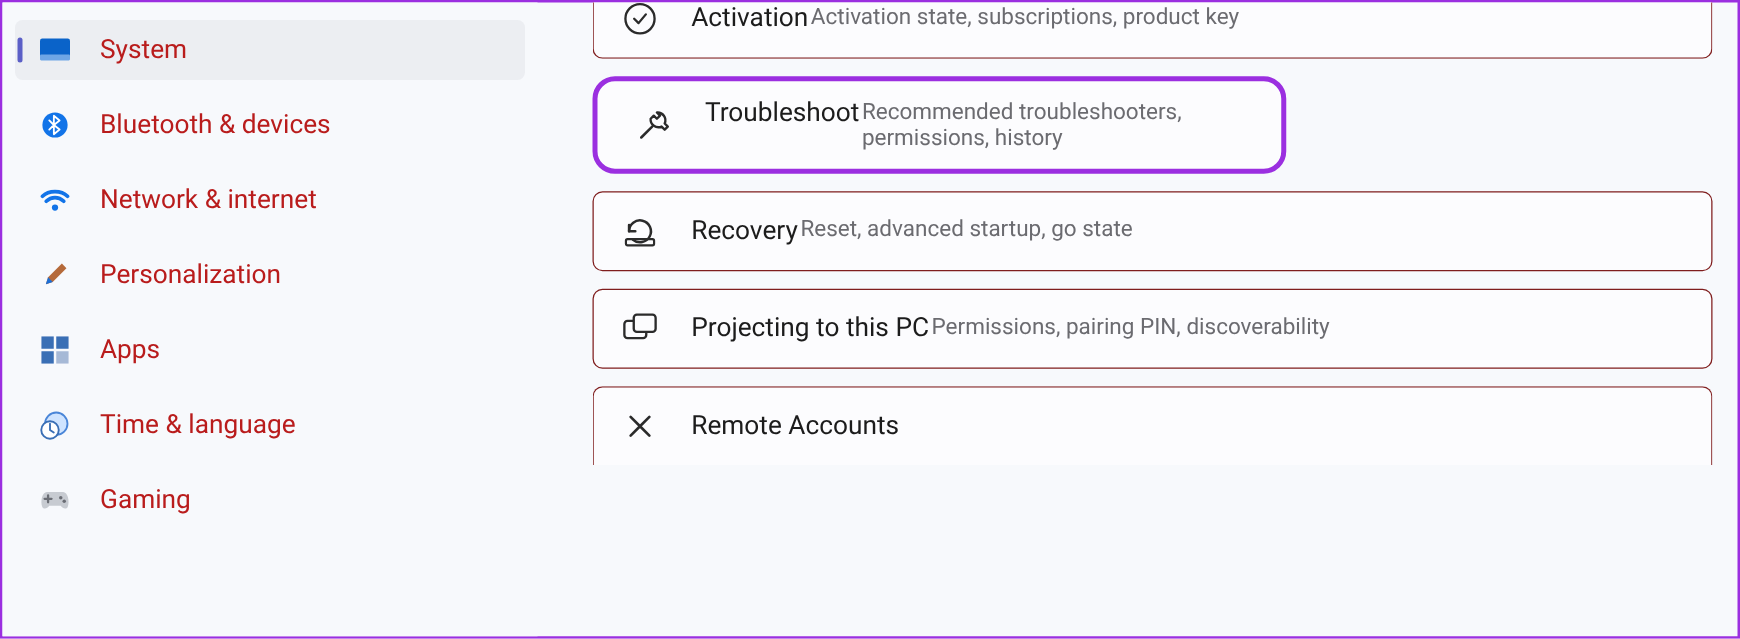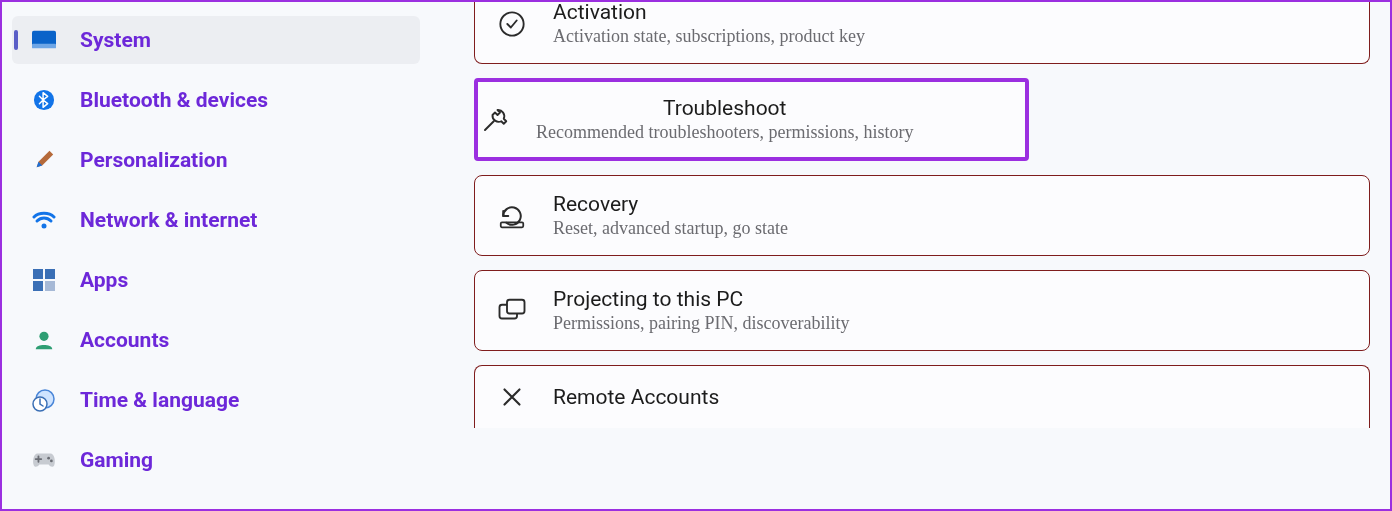--- a/index.html
+++ b/index.html
@@ -56,22 +56,22 @@
     height: 24px;
     margin-left: 10px;
     margin-right: 24px;
     display: flex;
     align-items: center;
     justify-content: center;
     flex: 0 0 24px;
   }
   .sidebar-label {
     font-size: 21px;
-    color: #6d28d9;
-    font-weight: 700;
+    color: #b91c1c;
+    font-weight: 400;
   }
   
   .main {
     flex: 1;
     padding: 0 20px 0 44px;
     box-sizing: border-box;
     display: flex;
     flex-direction: column;
     gap: 14px;
     overflow: hidden;
@@ -88,55 +88,53 @@
   }
   .card.first {
     border-top-left-radius: 0;
     border-top-right-radius: 0;
     border-top: none;
     padding-top: 0;
     margin-top: -2px;
   }
   .card.highlight {
     border: 4px solid #9b2fe0;
-    border-radius: 4px;
+    border-radius: 18px;
     max-width: 555px;
-    padding: 14px 2px;
-    text-align: center;
+    padding: 14px 30px;
   }
   .card.last {
     border-bottom-left-radius: 0;
     border-bottom-right-radius: 0;
     border-bottom: none;
   }
   .card-icon {
     width: 30px;
     height: 30px;
     flex: 0 0 30px;
     margin-right: 26px;
     display: flex;
     align-items: center;
     justify-content: center;
     color: #2b2b2b;
   }
   .card-text {
     display: flex;
-    flex-direction: column;
+    flex-direction: row;
     gap: 2px;
   }
   .card-title {
     font-size: 21px;
     color: #1c1c1c;
     font-weight: 400;
   }
   .card-desc {
     font-size: 18px;
     color: #6b6b70;
     font-weight: 400;
-    font-family: Liberation Serif, serif;
   }
   svg { display: block; }
 </style>
 </head>
 <body>
 
 <div class="frame">
 
   <nav class="sidebar">
 
@@ -155,60 +153,51 @@
         <svg width="22" height="22" viewBox="0 0 24 24">
           <circle cx="12" cy="12" r="11" fill="#1274e8"></circle>
           <path d="M11 4 L16 8 L11 12 L16 16 L11 20 V4 M7 8 L11 12 M7 16 L11 12" stroke="#fff" stroke-width="1.6" fill="none" stroke-linejoin="round" stroke-linecap="round"></path>
         </svg>
       </span>
       <span class="sidebar-label">Bluetooth &amp; devices</span>
     </div>
 
     <div class="sidebar-item">
       <span class="sidebar-icon">
-        <svg width="22" height="22" viewBox="0 0 24 24">
-          <path d="M4 20 L6 14 L18 2 L22 6 L10 18 Z" fill="#b56a3a"></path>
-          <path d="M4 20 L6 14 L10 18 Z" fill="#1c6fd6"></path>
-        </svg>
-      </span>
-      <span class="sidebar-label">Personalization</span>
-    </div>
-
-    <div class="sidebar-item">
-      <span class="sidebar-icon">
         <svg width="24" height="18" viewBox="0 0 24 18">
           <path d="M2 6 C7 1 17 1 22 6" stroke="#1274e8" stroke-width="3" fill="none" stroke-linecap="round"></path>
           <path d="M5 10 C9 6 15 6 19 10" stroke="#1274e8" stroke-width="3" fill="none" stroke-linecap="round"></path>
           <circle cx="12" cy="15" r="2.5" fill="#1274e8"></circle>
         </svg>
       </span>
       <span class="sidebar-label">Network &amp; internet</span>
+    </div>
+
+    <div class="sidebar-item">
+      <span class="sidebar-icon">
+        <svg width="22" height="22" viewBox="0 0 24 24">
+          <path d="M4 20 L6 14 L18 2 L22 6 L10 18 Z" fill="#b56a3a"></path>
+          <path d="M4 20 L6 14 L10 18 Z" fill="#1c6fd6"></path>
+        </svg>
+      </span>
+      <span class="sidebar-label">Personalization</span>
     </div>
 
     <div class="sidebar-item">
       <span class="sidebar-icon">
         <svg width="22" height="22" viewBox="0 0 22 22">
           <rect x="0" y="0" width="10" height="10" fill="#3a6fb5"></rect>
           <rect x="12" y="0" width="10" height="10" fill="#3a6fb5"></rect>
           <rect x="0" y="12" width="10" height="10" fill="#3a6fb5"></rect>
           <rect x="12" y="12" width="10" height="10" fill="#a6b9d6"></rect>
         </svg>
       </span>
       <span class="sidebar-label">Apps</span>
     </div>
 
-    <div class="sidebar-item">
-      <span class="sidebar-icon">
-        <svg width="22" height="22" viewBox="0 0 24 24">
-          <circle cx="12" cy="8" r="5" fill="#2e9e73"></circle>
-          <path d="M3 22 C3 16 21 16 21 22 Z" fill="#2e9e73"></path>
-        </svg>
-      </span>
-      <span class="sidebar-label">Accounts</span>
-    </div>
 
     <div class="sidebar-item">
       <span class="sidebar-icon">
         <svg width="24" height="24" viewBox="0 0 24 24">
           <circle cx="13" cy="11" r="9" fill="#cfe4ff" stroke="#4a86d8" stroke-width="1.5"></circle>
           <circle cx="8" cy="16" r="7" fill="#fff" stroke="#3a6fb5" stroke-width="1.5"></circle>
           <path d="M8 11 V16 L11 18" stroke="#3a6fb5" stroke-width="1.5" fill="none" stroke-linecap="round"></path>
         </svg>
       </span>
       <span class="sidebar-label">Time &amp; language</span>

